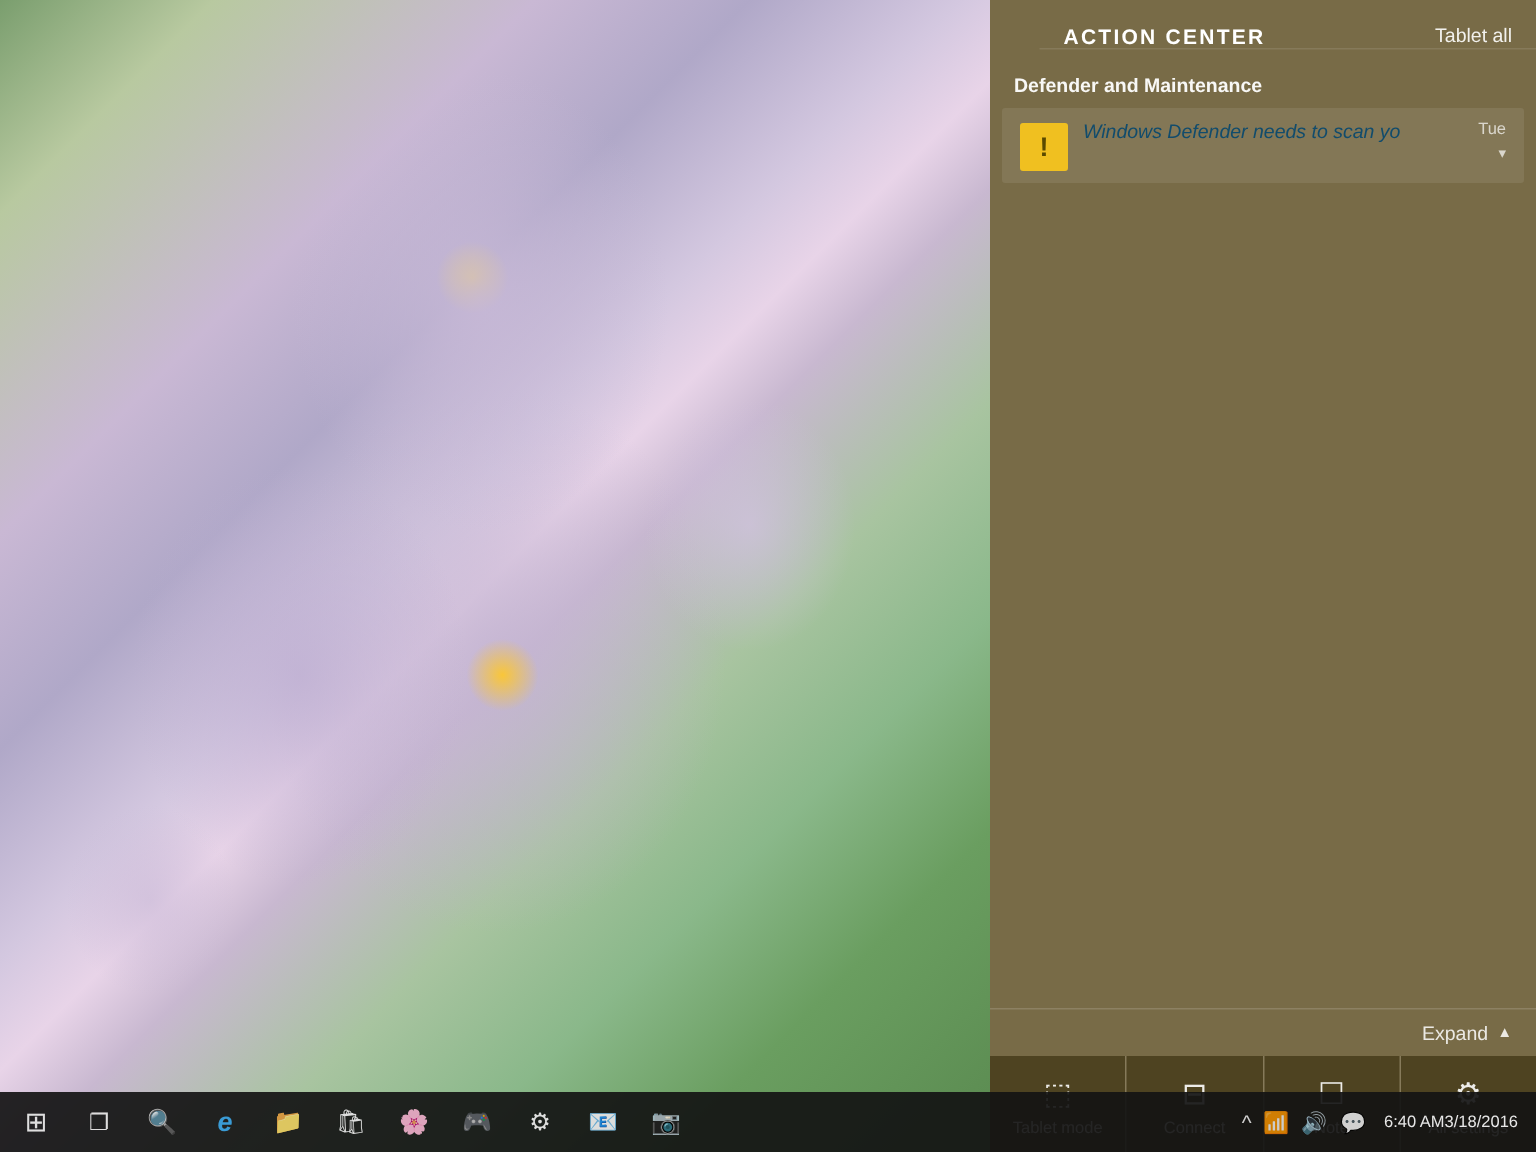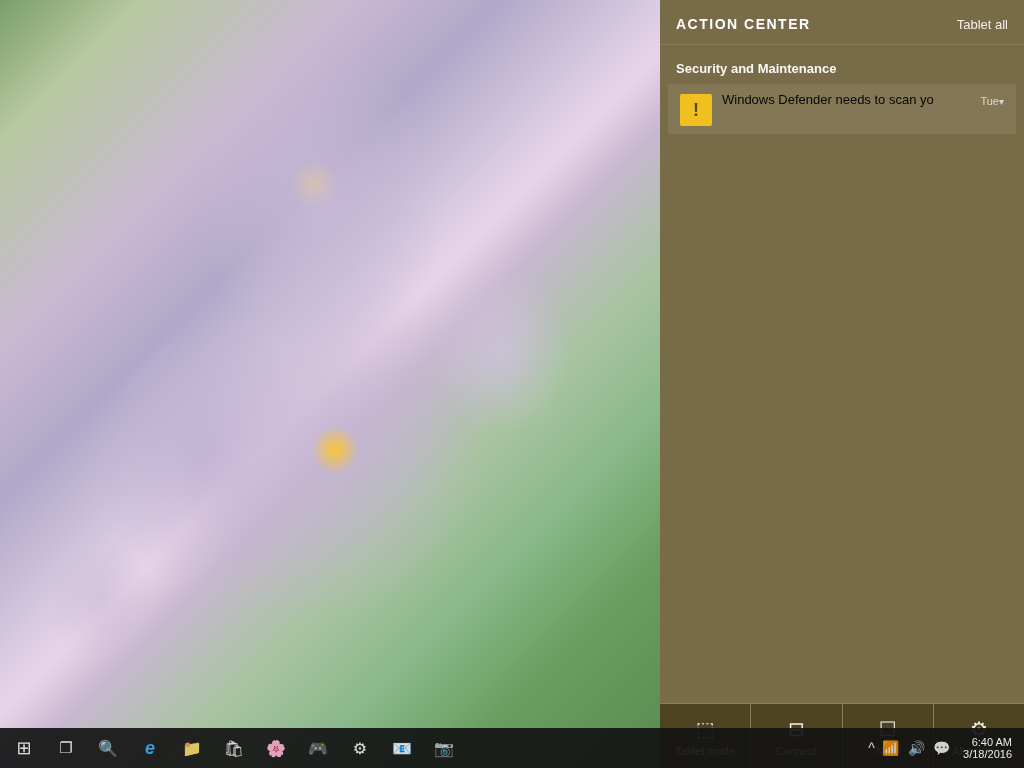--- a/index.html
+++ b/index.html
@@ -54,23 +54,23 @@
       height: 768px;
       background: rgba(90, 75, 30, 0.82);
       backdrop-filter: blur(20px);
       display: flex;
       flex-direction: column;
     }
 
     #ac-header {
       display: flex;
       justify-content: space-between;
-      align-items: center;
-      padding: 16px 16px 12px 16px;
+      padding: 16px 16px 0 16px;
       border-bottom: 1px solid rgba(255,255,255,0.1);
+      margin-left: 33px;
     }
 
     #ac-title {
       color: #ffffff;
       font-size: 14px;
       font-weight: 600;
       letter-spacing: 1.5px;
       text-transform: uppercase;
     }
 
@@ -122,31 +122,32 @@
       font-weight: bold;
       color: #5a4a00;
     }
 
     .notif-content {
       flex: 1;
       overflow: hidden;
     }
 
     .notif-text {
-      color: #000000;
+      color: #0c4a6e;
       font-size: 13px;
       white-space: nowrap;
       overflow: hidden;
       text-overflow: ellipsis;
       opacity: 0.95;
+      font-style: italic;
     }
 
     .notif-meta {
       display: flex;
-      flex-direction: row;
+      flex-direction: column;
       align-items: flex-end;
       margin-left: 5px;
     }
 
     .notif-time {
       color: rgba(255,255,255,0.7);
       font-size: 11px;
       white-space: nowrap;
     }
 
@@ -237,22 +238,22 @@
       margin-left: auto;
       display: flex;
       align-items: center;
       padding: 0 8px;
       gap: 6px;
       color: rgba(255,255,255,0.9);
     }
 
     .taskbar-clock {
       display: flex;
-      flex-direction: column;
-      align-items: flex-end;
+      flex-direction: row;
+      align-items: center;
       font-size: 11px;
       color: rgba(255,255,255,0.9);
       cursor: pointer;
       padding: 0 4px;
     }
 
     .taskbar-icons {
       display: flex;
       align-items: center;
       gap: 4px;
@@ -272,35 +273,39 @@
 <div class="flower-overlay"></div>
 
 <div id="action-center">
 
   <div id="ac-header">
     <span id="ac-title">ACTION CENTER</span>
     <a id="ac-clear-all">Tablet all</a>
   </div>
 
   <div id="ac-body">
-    <div class="notification-group-header">Security and Maintenance</div>
+    <div class="notification-group-header">Defender and Maintenance</div>
 
     <div class="notification-item">
       <div class="notif-icon">!</div>
       <div class="notif-content">
         <div class="notif-text">Windows Defender needs to scan yo</div>
       </div>
       <div class="notif-meta">
         <span class="notif-time">Tue</span>
         <span class="notif-chevron">▾</span>
       </div>
     </div>
   </div>
 
   <div id="ac-footer">
+    <div id="expand-bar">
+      <span>Expand</span>
+      <span class="expand-chevron">▲</span>
+    </div>
 
     <div id="quick-actions">
       <div class="quick-action-btn">
         <div class="qa-icon">⬚</div>
         <span>Tablet mode</span>
       </div>
       <div class="quick-action-btn">
         <div class="qa-icon">⊟</div>
         <span>Connect</span>
       </div>

